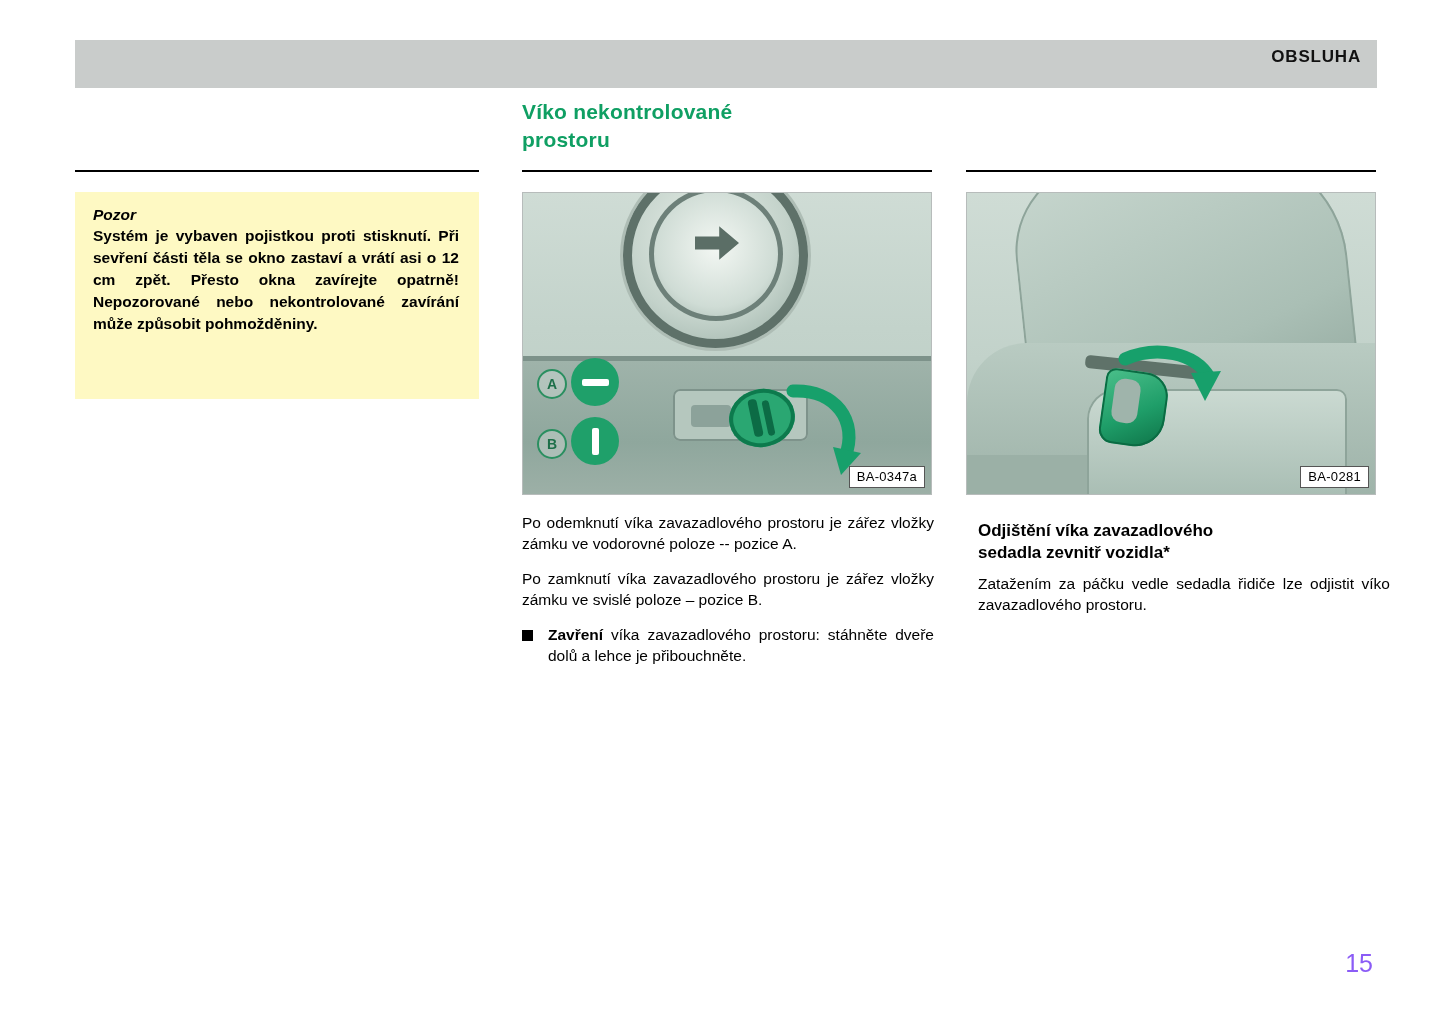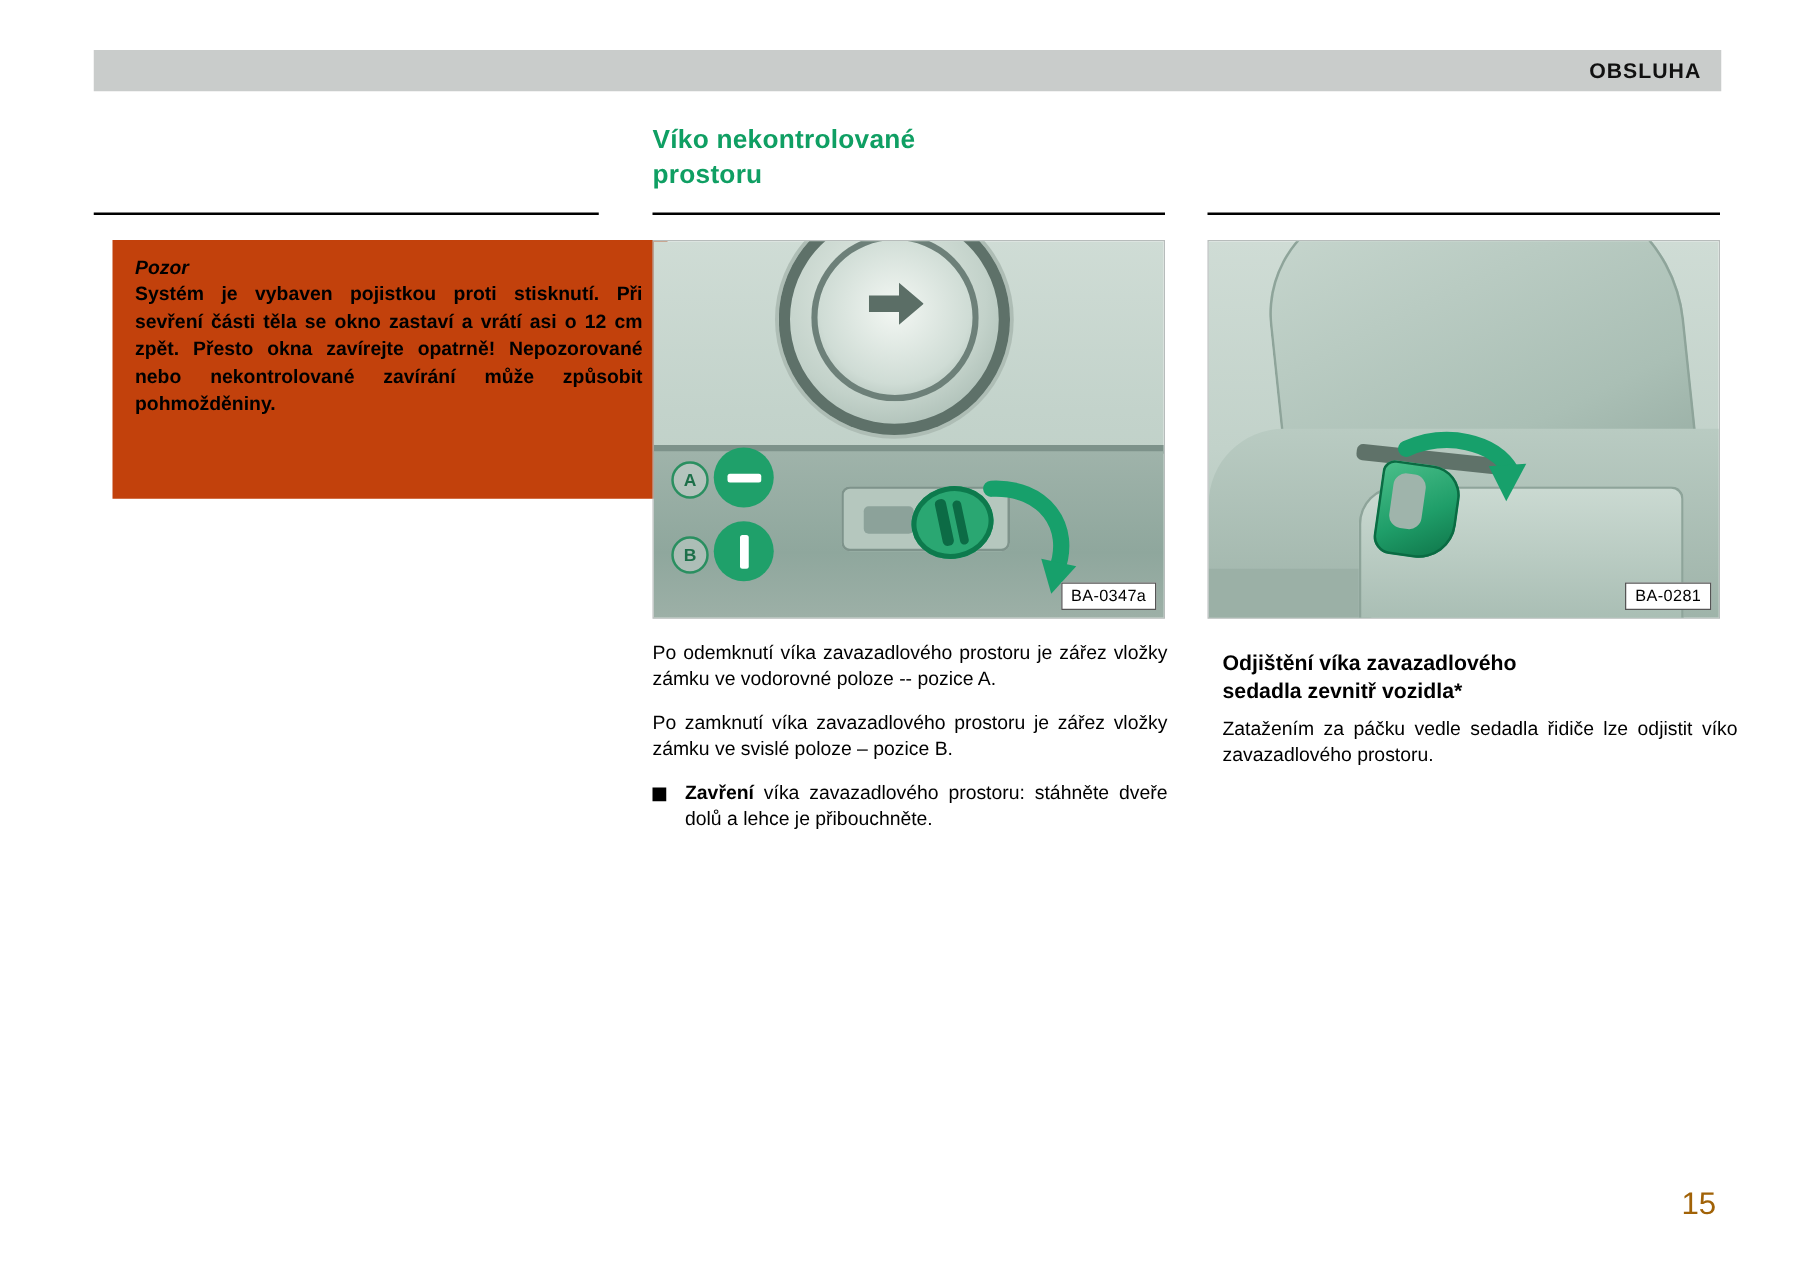--- a/index.html
+++ b/index.html
@@ -15,21 +15,21 @@
     color: #000;
     overflow: hidden;
   }
 
   
   .header-bar {
     position: absolute;
     left: 75px;
     top: 40px;
     width: 1302px;
-    height: 33px;
+    height: 48px;
     background: #c9cccb;
   }
   .header-title {
     position: absolute;
     right: 16px;
     top: 7px;
     font-size: 17px;
     font-weight: bold;
     letter-spacing: 0.8px;
     color: #111;
@@ -54,25 +54,25 @@
     height: 2px;
     background: #000;
   }
   .rule-left  { left: 75px;  top: 170px; width: 404px; }
   .rule-mid   { left: 522px; top: 170px; width: 410px; }
   .rule-right { left: 966px; top: 170px; width: 410px; }
 
   
   .warning-box {
     position: absolute;
-    left: 90px;
+    left: 75px;
     top: 192px;
-    width: 444px;
+    width: 404px;
     height: 207px;
-    background: #c2410c;
+    background: #fef9c3;
     box-sizing: border-box;
     padding: 14px 20px 0 18px;
   }
   .warning-title {
     font-size: 15.5px;
     font-weight: bold;
     font-style: italic;
     margin-bottom: 1px;
   }
   .warning-text {
@@ -135,21 +135,21 @@
     line-height: 1.3;
     margin-bottom: 9px;
   }
 
   
   .page-number {
     position: absolute;
     right: 72px;
     bottom: 42px;
     font-size: 25px;
-    color: #a16207;
+    color: #8b5cf6;
   }
 
   
   .fig-bg-l {
     position: absolute; inset: 0;
     background: linear-gradient(180deg,#cfdcd5 0%, #c3d3cb 45%, #b9cbc2 100%);
   }
   .panel-dark {
     position: absolute; left: 0; top: 168px; width: 100%; height: 135px;
     background: linear-gradient(180deg,#9fb3aa 0%, #8fa79d 60%, #9db0a7 100%);

